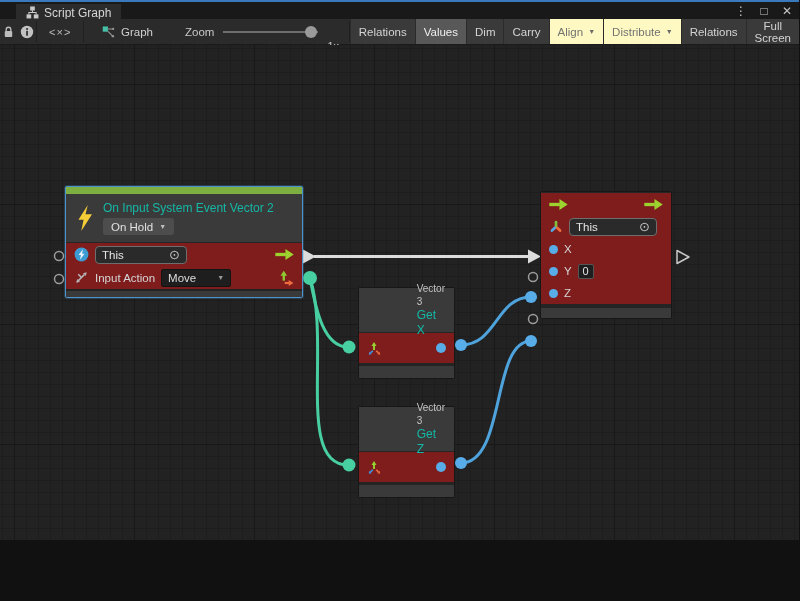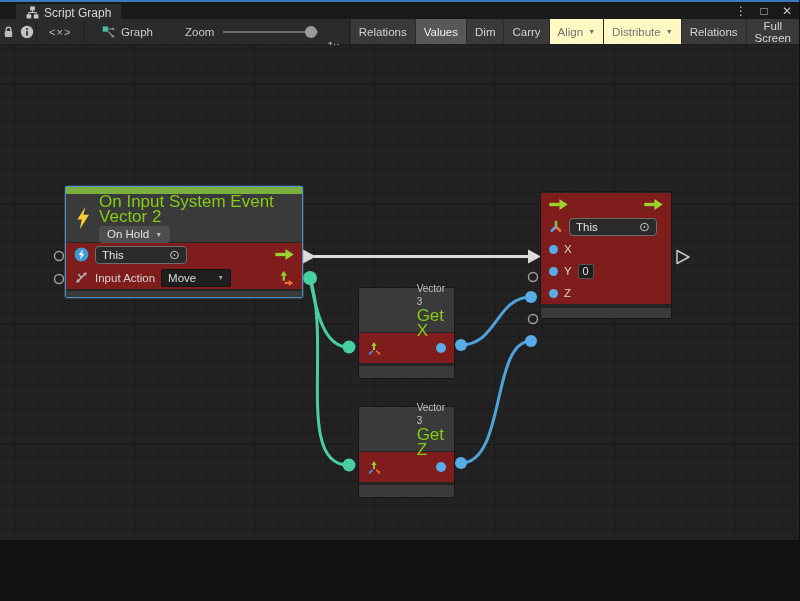--- a/index.html
+++ b/index.html
@@ -45,21 +45,21 @@
     background-size:120px 120px,120px 120px,12px 12px,12px 12px;
     background-position:14px 0,0 39px,2px 0,0 3px; }
   .wires { position:absolute; left:0; top:0; z-index:1; }
 
   
   .node { position:absolute; z-index:2; background:#242424; border:1px solid #171717; border-radius:2px; }
   .node.selected { border:1px solid #4C93C9; box-shadow:0 0 0 1px rgba(76,147,201,0.25); }
   .strip { height:7px; background:#7CAE40; }
   .n-header { background:#3A3A3A; display:flex; align-items:center; gap:8px; padding:0 9px; }
   .n-title-sm { font-size:10px; color:#C4C4C4; line-height:13px; }
-  .n-title { font-size:17px; color:#84cc16; line-height:15px; }
+  .n-title { font-size:12px; color:#14b8a6; line-height:15px; }
   .n-body { background:#7f1d1d; border-top:1px solid #262626; }
   .n-row { display:flex; align-items:center; gap:6px; padding:0 8px; }
   .n-footer { background:#3A3A3A; margin-top:2px; }
   .spacer { flex:1; }
   .chip { display:inline-flex; align-items:center; gap:6px; background:#4D4D4D; border-radius:3px; height:17px;
           padding:0 8px; font-size:11.5px; color:#E0E0E0; margin-top:2px; width:max-content; }
   .chip .dd-arrow { color:#BFBFBF; }
   .obj-field { display:flex; align-items:center; background:#2A2A2A; border:1px solid #6E6E6E; border-radius:4px;
                height:18px; padding:0 6px; font-size:11.5px; color:#E4E4E4; }
   .target { margin-left:auto; color:#C0C0C0; font-size:13px; line-height:13px; }

